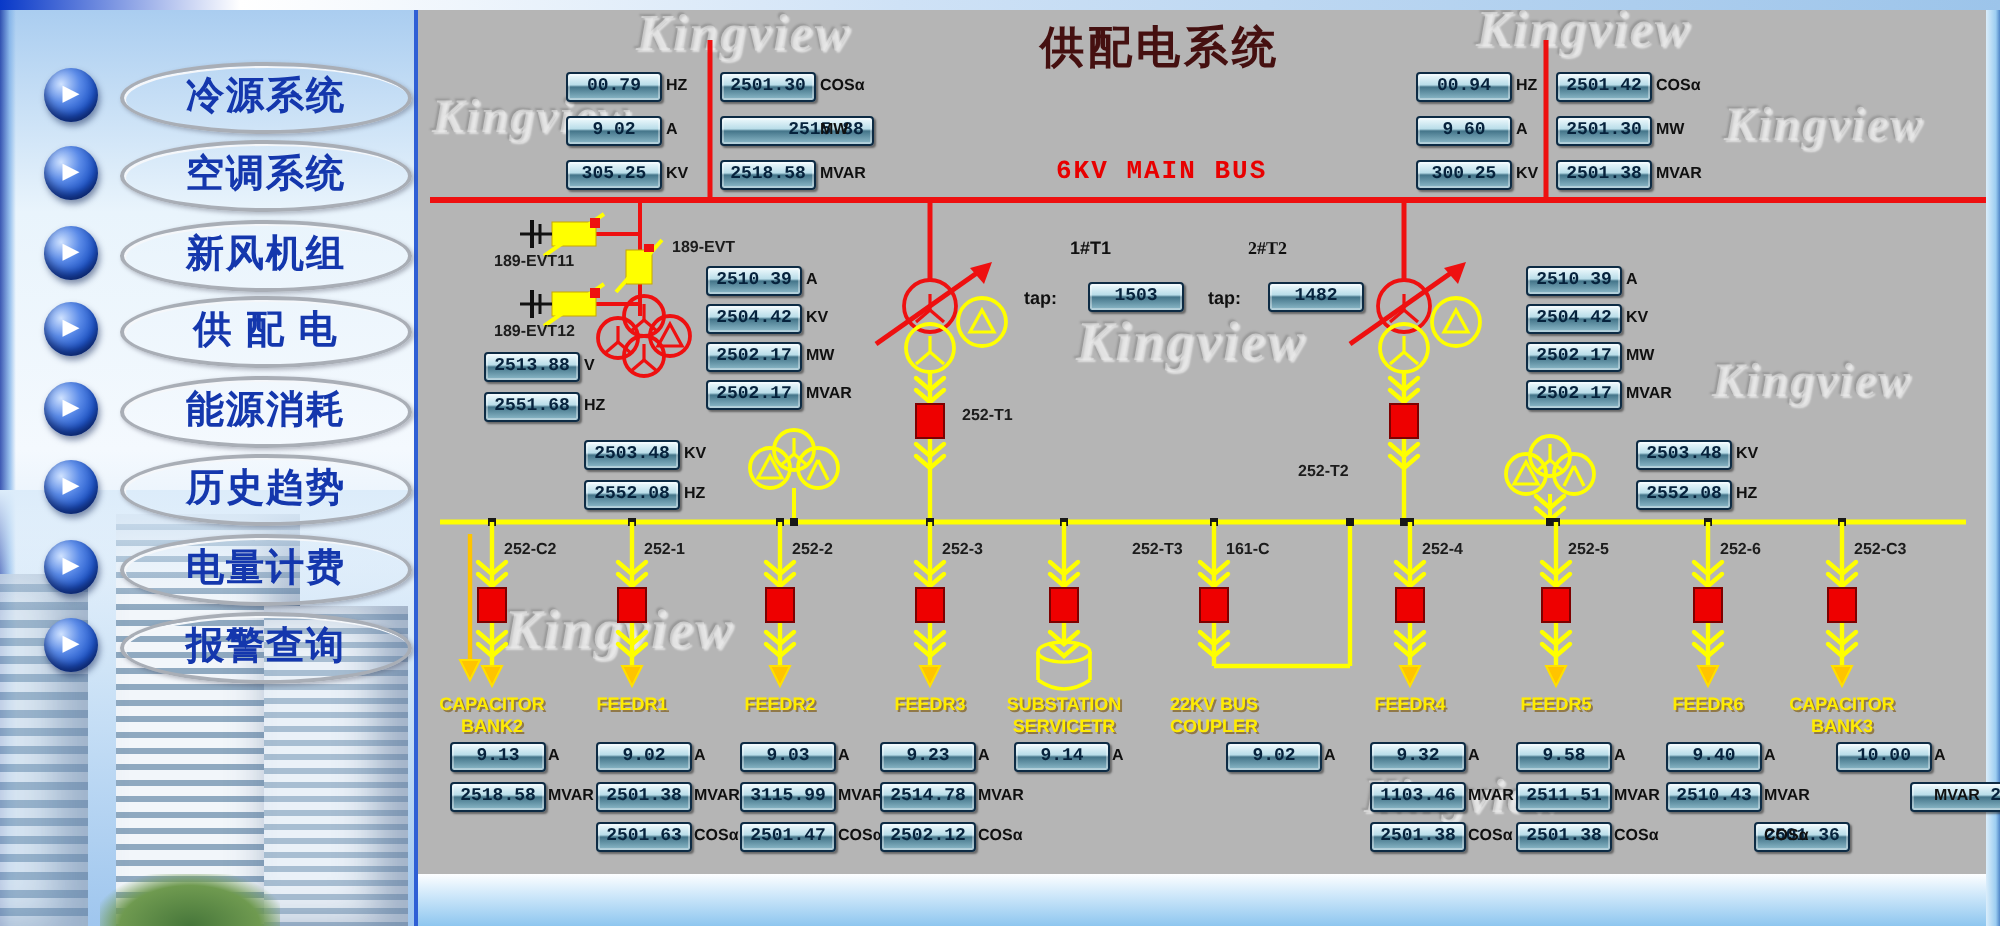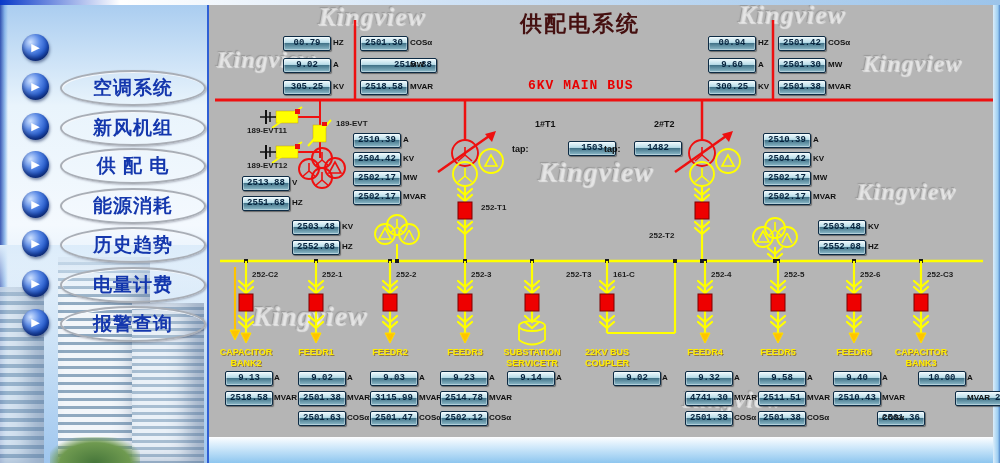--- a/index.html
+++ b/index.html
@@ -74,20 +74,21 @@
     <div class="left-edge" data-interactable="false"></div>
     <div class="photo" data-interactable="false">
       <div class="tower t3" data-interactable="false"></div>
       <div class="tower t1" data-interactable="false"></div>
       <div class="tower t2" data-interactable="false"></div>
       <div class="bush" data-interactable="false"></div>
     </div>
     <div id="side-buttons">
         <div class="side-btn" data-interactable="true" style="top: 26px;">
           <span class="play" data-interactable="false">▶</span>
+          <span class="oval" data-interactable="false">冷源系统</span>
         </div>
         <div class="side-btn" data-interactable="true" style="top: 65px;">
           <span class="play" data-interactable="false">▶</span>
           <span class="oval" data-interactable="false">空调系统</span>
         </div>
         <div class="side-btn" data-interactable="true" style="top: 105px;">
           <span class="play" data-interactable="false">▶</span>
           <span class="oval" data-interactable="false">新风机组</span>
         </div>
         <div class="side-btn" data-interactable="true" style="top: 143px;">
@@ -413,21 +414,21 @@
       <div class="mbox" data-interactable="false" style="left: 292px; top: 240px;">2552.08</div>
       <div class="unit" data-interactable="false" style="left: 342px; top: 242px;">HZ</div>
       <div class="mbox" data-interactable="false" style="left: 818px; top: 220px;">2503.48</div>
       <div class="unit" data-interactable="false" style="left: 868px; top: 222px;">KV</div>
       <div class="mbox" data-interactable="false" style="left: 818px; top: 240px;">2552.08</div>
       <div class="unit" data-interactable="false" style="left: 868px; top: 242px;">HZ</div>
       <div class="mbox" data-interactable="false" style="left: 242px; top: 176px;">2513.88</div>
       <div class="unit" data-interactable="false" style="left: 292px; top: 178px;">V</div>
       <div class="mbox" data-interactable="false" style="left: 242px; top: 196px;">2551.68</div>
       <div class="unit" data-interactable="false" style="left: 292px; top: 198px;">HZ</div>
-      <div class="mbox" data-interactable="false" style="left: 544px; top: 141px; margin-left: 24px;">1503</div>
+      <div class="mbox" data-interactable="false" style="left: 544px; top: 141px;">1503</div>
       <div class="mbox" data-interactable="false" style="left: 634px; top: 141px;">1482</div>
       <div class="mbox" data-interactable="false" style="left: 225px; top: 371px;">9.13</div>
       <div class="unit" data-interactable="false" style="left: 274px; top: 373px;">A</div>
       <div class="mbox" data-interactable="false" style="left: 225px; top: 391px;">2518.58</div>
       <div class="unit" data-interactable="false" style="left: 274px; top: 393px;">MVAR</div>
       <div class="mbox" data-interactable="false" style="left: 298px; top: 371px;">9.02</div>
       <div class="unit" data-interactable="false" style="left: 347px; top: 373px;">A</div>
       <div class="mbox" data-interactable="false" style="left: 298px; top: 391px;">2501.38</div>
       <div class="unit" data-interactable="false" style="left: 347px; top: 393px;">MVAR</div>
       <div class="mbox" data-interactable="false" style="left: 298px; top: 411px;">2501.63</div>
@@ -443,21 +444,21 @@
       <div class="mbox" data-interactable="false" style="left: 440px; top: 391px;">2514.78</div>
       <div class="unit" data-interactable="false" style="left: 489px; top: 393px;">MVAR</div>
       <div class="mbox" data-interactable="false" style="left: 440px; top: 411px; text-align: center;">2502.12</div>
       <div class="unit" data-interactable="false" style="left: 489px; top: 413px;">COSα</div>
       <div class="mbox" data-interactable="false" style="left: 507px; top: 371px;">9.14</div>
       <div class="unit" data-interactable="false" style="left: 556px; top: 373px;">A</div>
       <div class="mbox" data-interactable="false" style="left: 613px; top: 371px;">9.02</div>
       <div class="unit" data-interactable="false" style="left: 662px; top: 373px;">A</div>
       <div class="mbox" data-interactable="false" style="left: 685px; top: 371px;">9.32</div>
       <div class="unit" data-interactable="false" style="left: 734px; top: 373px;">A</div>
-      <div class="mbox" data-interactable="false" style="left: 685px; top: 391px;">4741.30</div>
+      <div class="mbox" data-interactable="false" style="left: 685px; top: 391px;">1103.46</div>
       <div class="unit" data-interactable="false" style="left: 734px; top: 393px;">MVAR</div>
       <div class="mbox" data-interactable="false" style="left: 685px; top: 411px;">2501.38</div>
       <div class="unit" data-interactable="false" style="left: 734px; top: 413px;">COSα</div>
       <div class="mbox" data-interactable="false" style="left: 758px; top: 371px;">9.58</div>
       <div class="unit" data-interactable="false" style="left: 807px; top: 373px;">A</div>
       <div class="mbox" data-interactable="false" style="left: 758px; top: 391px;">2511.51</div>
       <div class="unit" data-interactable="false" style="left: 807px; top: 393px;">MVAR</div>
       <div class="mbox" data-interactable="false" style="left: 758px; top: 411px;">2501.38</div>
       <div class="unit" data-interactable="false" style="left: 807px; top: 413px;">COSα</div>
       <div class="mbox" data-interactable="false" style="left: 833px; top: 371px;">9.40</div>
@@ -467,19 +468,19 @@
       <div class="mbox" data-interactable="false" style="left: 833px; top: 411px; margin-left: 44px;">2501.36</div>
       <div class="unit" data-interactable="false" style="left: 882px; top: 413px;">COSα</div>
       <div class="mbox" data-interactable="false" style="left: 918px; top: 371px;">10.00</div>
       <div class="unit" data-interactable="false" style="left: 967px; top: 373px;">A</div>
       <div class="mbox" data-interactable="false" style="left: 955px; top: 391px; padding-left: 35px;">2509.20</div>
       <div class="unit" data-interactable="false" style="left: 967px; top: 393px;">MVAR</div>
       <div class="lbl" data-interactable="false" style="left: 247px; top: 126px;">189-EVT11</div>
       <div class="lbl" data-interactable="false" style="left: 336px; top: 119px;">189-EVT</div>
       <div class="lbl" data-interactable="false" style="left: 247px; top: 161px;">189-EVT12</div>
       <div class="lbl9" data-interactable="false" style="left: 535px; top: 119px;">1#T1</div>
-      <div class="lbl9" data-interactable="false" style="left: 654px; top: 119px;">2#T2</div>
+      <div class="lbl9" data-interactable="false" style="left: 624px; top: 119px; font-family: Liberation Serif, serif;">2#T2</div>
       <div class="lbl9" data-interactable="false" style="left: 512px; top: 144px;">tap:</div>
       <div class="lbl9" data-interactable="false" style="left: 604px; top: 144px;">tap:</div>
       <div class="lbl" data-interactable="false" style="left: 481px; top: 203px;">252-T1</div>
       <div class="lbl" data-interactable="false" style="left: 649px; top: 203px; margin-top: 28px;">252-T2</div>
     </div>
 </div>
 
 </body></html>

